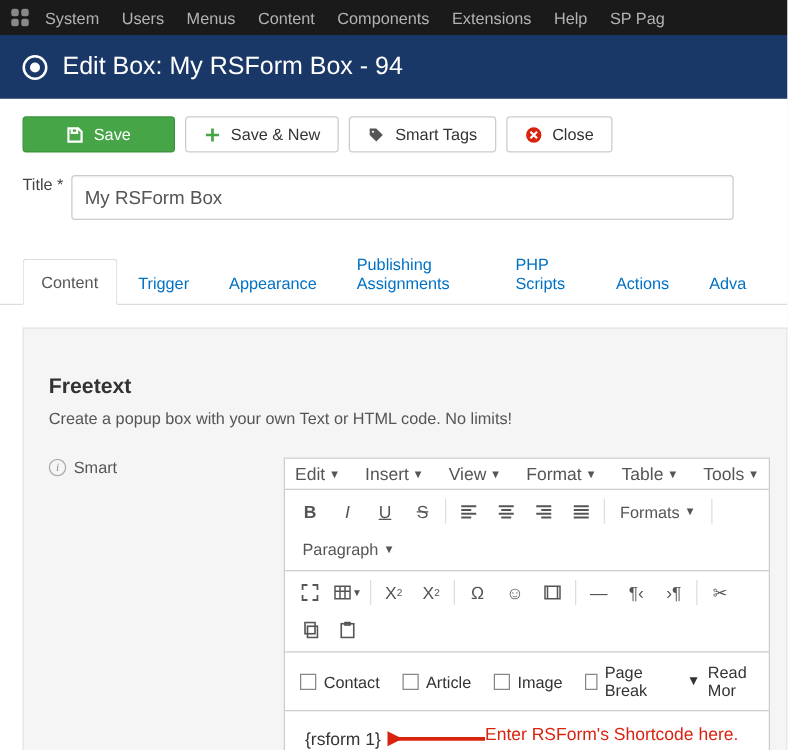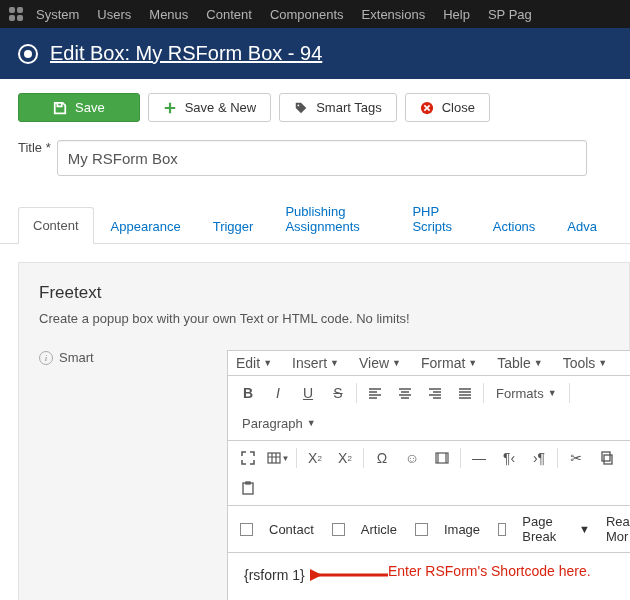--- a/index.html
+++ b/index.html
@@ -7,59 +7,59 @@
 
   
   .admin-bar { background: #1a1a1a; height: 28px; display: flex; align-items: center; padding: 0 8px; color: #999; font-size: 13px; }
   .admin-bar .joomla-logo { margin-right: 12px; display: flex; align-items: center; }
   .admin-bar .menu-item { margin-right: 18px; cursor: pointer; color: #b3b3b3; }
 
   
   .title-bar { background: #1a3867; color: #fff; padding: 14px 18px; display: flex; align-items: center; }
   .title-bar .icon { width: 20px; height: 20px; border: 2px solid #fff; border-radius: 50%; display: inline-flex; align-items: center; justify-content: center; margin-right: 12px; position: relative; }
   .title-bar .icon::after { content: ""; width: 8px; height: 8px; background: #fff; border-radius: 50%; }
-  .title-bar h1 { font-size: 20px; font-weight: 400; text-decoration: underline; }
+  .title-bar h1 { font-size: 20px; font-weight: 400; }
 
   
   .toolbar { display: flex; gap: 8px; padding: 14px 18px; align-items: flex-start; }
   .btn { display: inline-flex; align-items: center; gap: 8px; border: 1px solid #ccc; background: #fff; color: #333; font-size: 13px; padding: 6px 14px; border-radius: 3px; cursor: pointer; }
   .btn .ic { width: 14px; height: 14px; display: inline-block; }
   .btn-primary { background: #46a546; border-color: #3d933d; color: #fff; padding: 6px 34px; }
   .btn-primary .ic { color: #fff; }
 
   
   .field-row { display: flex; padding: 4px 18px 16px; gap: 6px; }
   .field-row label { font-size: 13px; color: #444; white-space: nowrap; }
   .field-row input { flex: 1; max-width: 530px; height: 36px; border: 1px solid #ccc; border-radius: 3px; padding: 0 10px; font-size: 15px; color: #555; box-shadow: inset 0 1px 1px rgba(0,0,0,.05); }
 
   
   .tabs { display: flex; border-bottom: 1px solid #ddd; padding: 0 18px; gap: 2px; align-items: flex-end; }
   .tab { padding: 10px 14px; font-size: 13px; color: #0071c5; cursor: pointer; border: 1px solid transparent; border-bottom: none; position: relative; top: 1px; }
   .tab.active { color: #555; border-color: #ddd; background: #fff; border-bottom: 1px solid #fff; border-radius: 3px 3px 0 0; }
 
   
   .panel { background: #f5f5f5; border: 1px solid #e3e3e3; margin: 18px 0 0 18px; padding: 20px; }
-  .panel h2 { font-size: 17px; font-weight: normal; color: #333; margin-bottom: 8px; }
+  .panel h2 { font-size: 17px; font-weight: bold; color: #333; margin-bottom: 8px; margin-top: 16px; }
   .panel .desc { font-size: 13px; color: #555; margin-bottom: 24px; }
 
   .field-block { display: flex; gap: 18px; align-items: flex-start; }
   .field-label { display: flex; align-items: center; gap: 6px; font-size: 13px; color: #555; min-width: 170px; }
   .info-ic { width: 14px; height: 14px; border: 1px solid #aaa; border-radius: 50%; display: inline-flex; align-items: center; justify-content: center; font-size: 9px; font-style: italic; color: #888; font-family: Georgia, serif; }
 
   
   .editor { flex: 1; border: 1px solid #ccc; background: #fff; }
   .ed-menubar { border-bottom: 1px solid #ccc; padding: 4px 8px; display: flex; gap: 20px; color: #555; font-size: 14px; }
   .ed-menu { cursor: pointer; display: inline-flex; align-items: center; gap: 3px; }
   .ed-menu .caret { font-size: 9px; }
   .ed-toolbar { border-bottom: 1px solid #ccc; padding: 4px 6px; display: flex; flex-wrap: wrap; gap: 2px; row-gap: 4px; align-items: center; }
   .ed-btn { width: 28px; height: 26px; display: inline-flex; align-items: center; justify-content: center; font-size: 14px; color: #555; cursor: pointer; border-radius: 2px; }
   .ed-sep { width: 1px; height: 20px; background: #ddd; margin: 0 2px; }
   .ed-wide { width: auto; padding: 0 8px; font-size: 13px; gap: 4px; }
   .ed-toolbar2 { border-bottom: 1px solid #ccc; padding: 6px 8px; display: flex; gap: 10px; align-items: center; }
-  .ed-act { display: inline-flex; align-items: center; gap: 16px; font-size: 13px; color: #333; cursor: pointer; padding: 2px 4px; }
+  .ed-act { display: inline-flex; align-items: center; gap: 6px; font-size: 13px; color: #333; cursor: pointer; padding: 2px 4px; }
   .ed-act .sq { width: 13px; height: 13px; border: 1px solid #888; display: inline-block; }
 
   .ed-body { padding: 14px 16px; min-height: 130px; font-size: 14px; color: #333; position: relative; }
   .shortcode { color: #333; }
 
   .annotation { position: absolute; left: 160px; top: 8px; color: #d9230f; font-size: 14px; line-height: 1.5; }
 
   .arrow { position: absolute; left: 82px; top: 14px; }
   .arrow svg { display: block; }
 </style>
@@ -130,22 +130,22 @@
   </button>
 </div>
 
 <div class="field-row">
   <label>Title *</label>
   <input type="text" value="My RSForm Box" style="">
 </div>
 
 <div class="tabs">
   <div class="tab active">Content</div>
+  <div class="tab">Trigger</div>
   <div class="tab">Appearance</div>
-  <div class="tab">Trigger</div>
   <div class="tab">Publishing Assignments</div>
   <div class="tab">PHP Scripts</div>
   <div class="tab">Actions</div>
   <div class="tab">Adva</div>
 </div>
 
 <div class="panel">
   <h2>Freetext</h2>
   <p class="desc">Create a popup box with your own Text or HTML code. No limits!</p>
 

